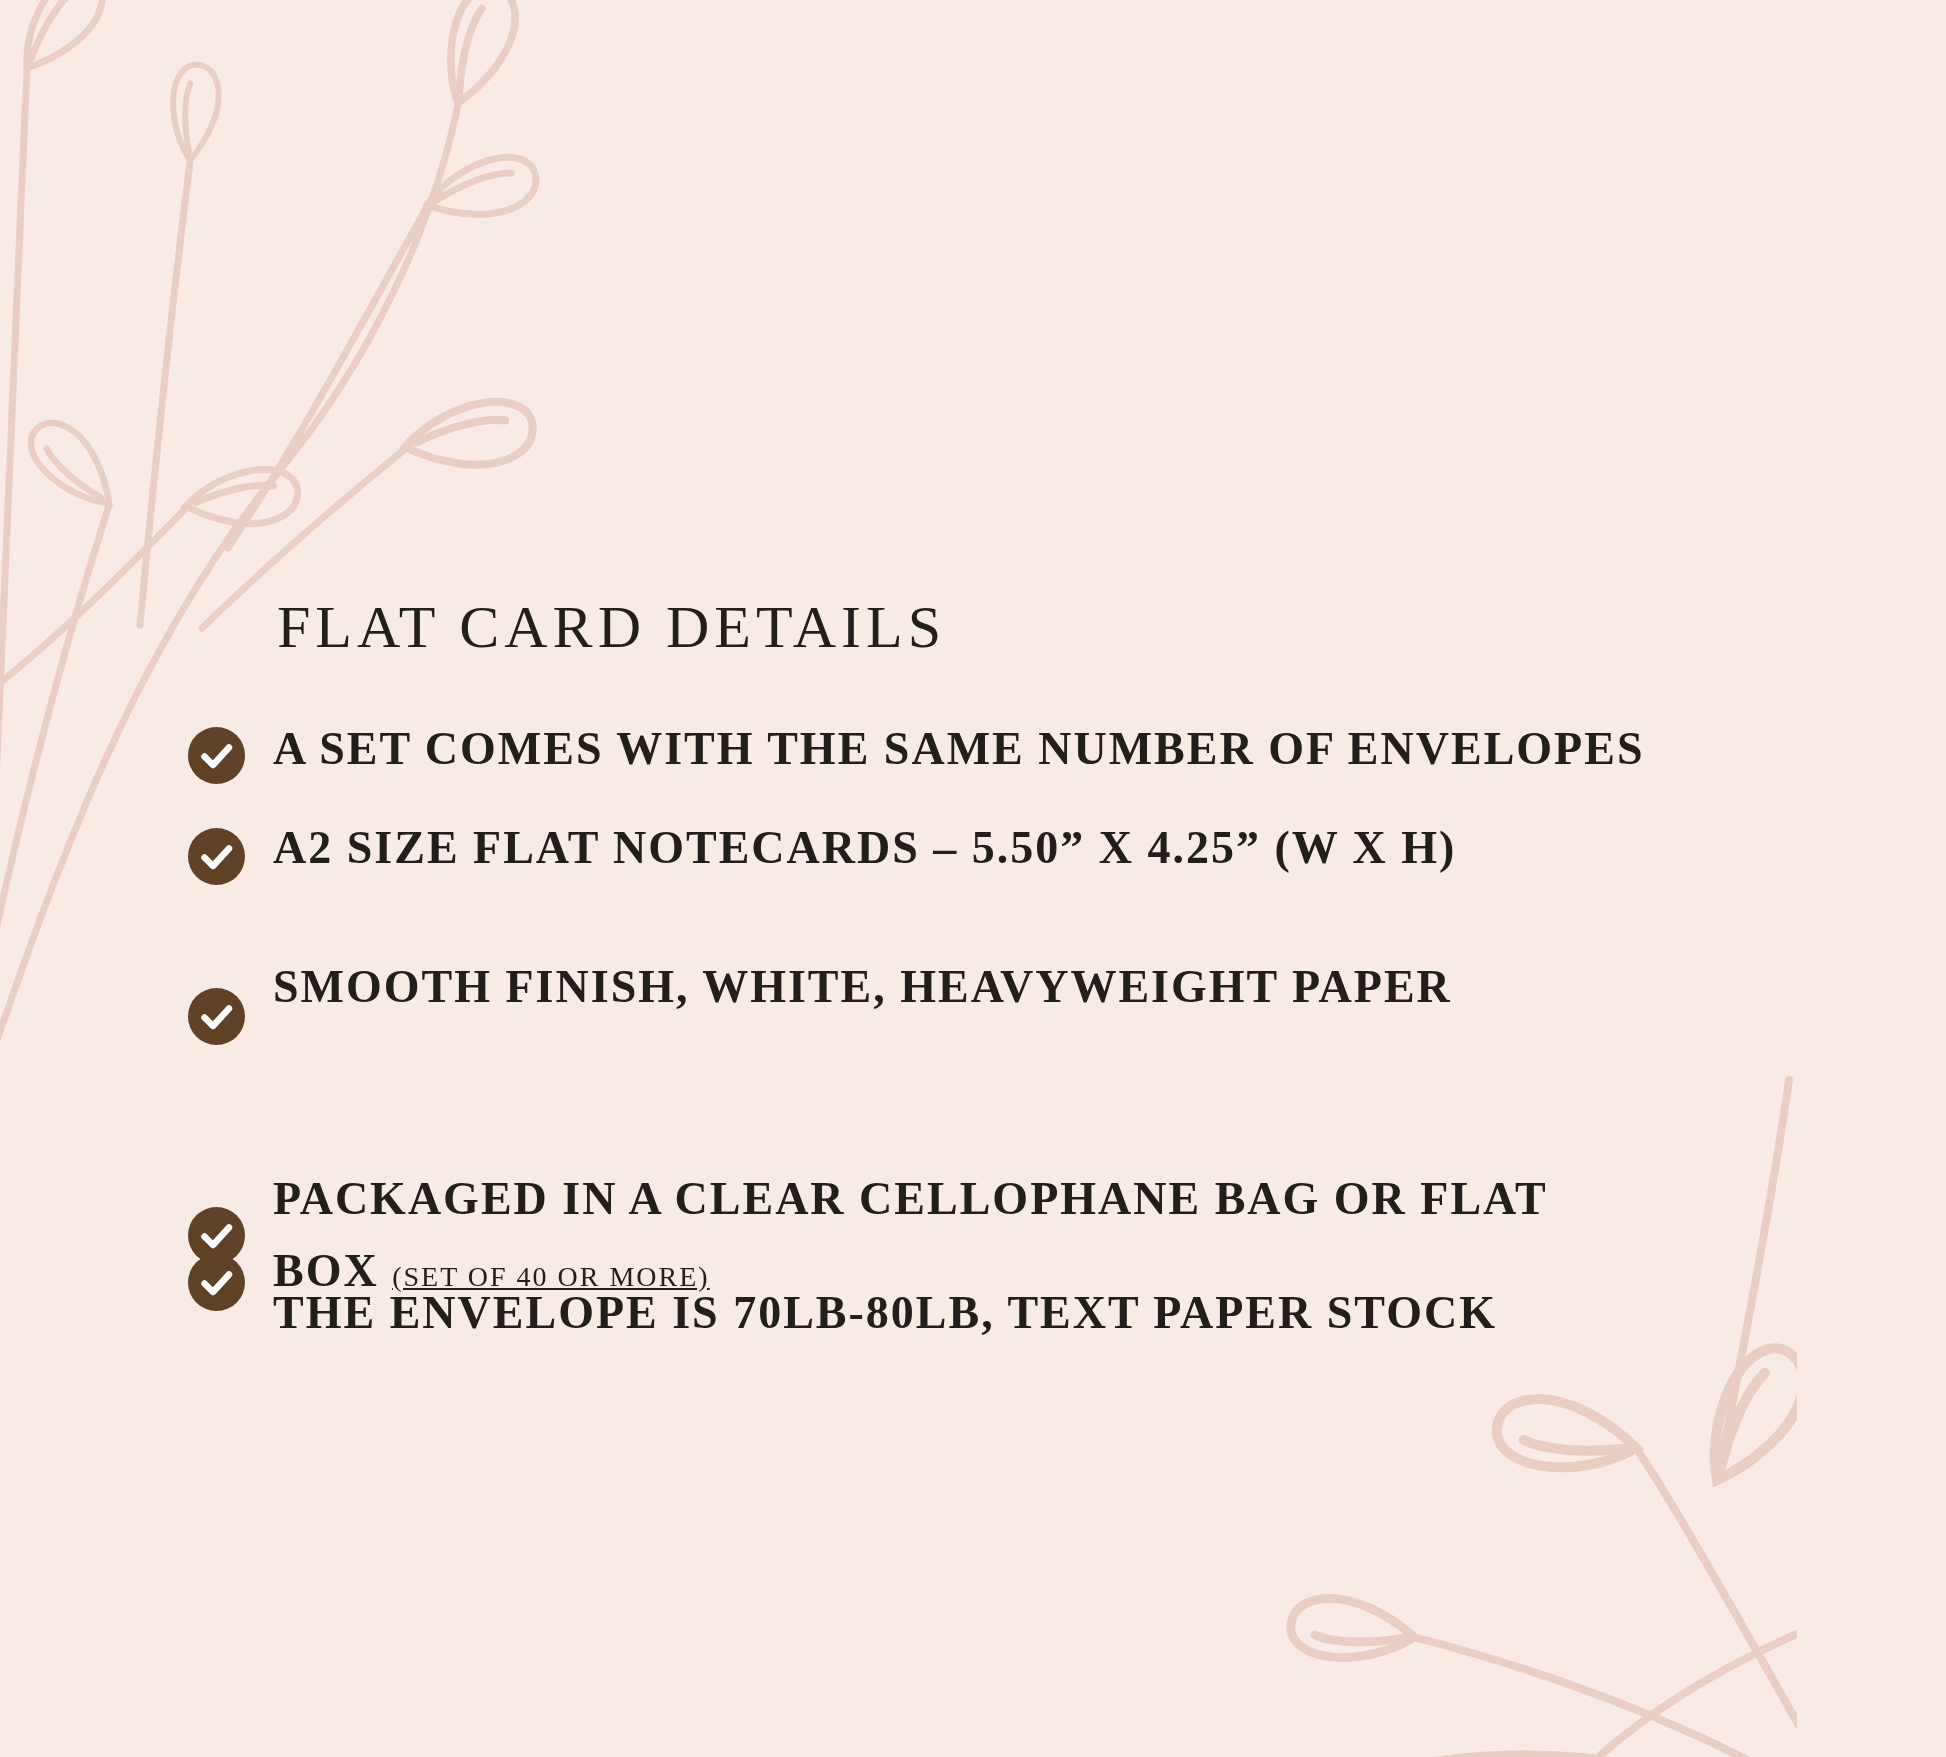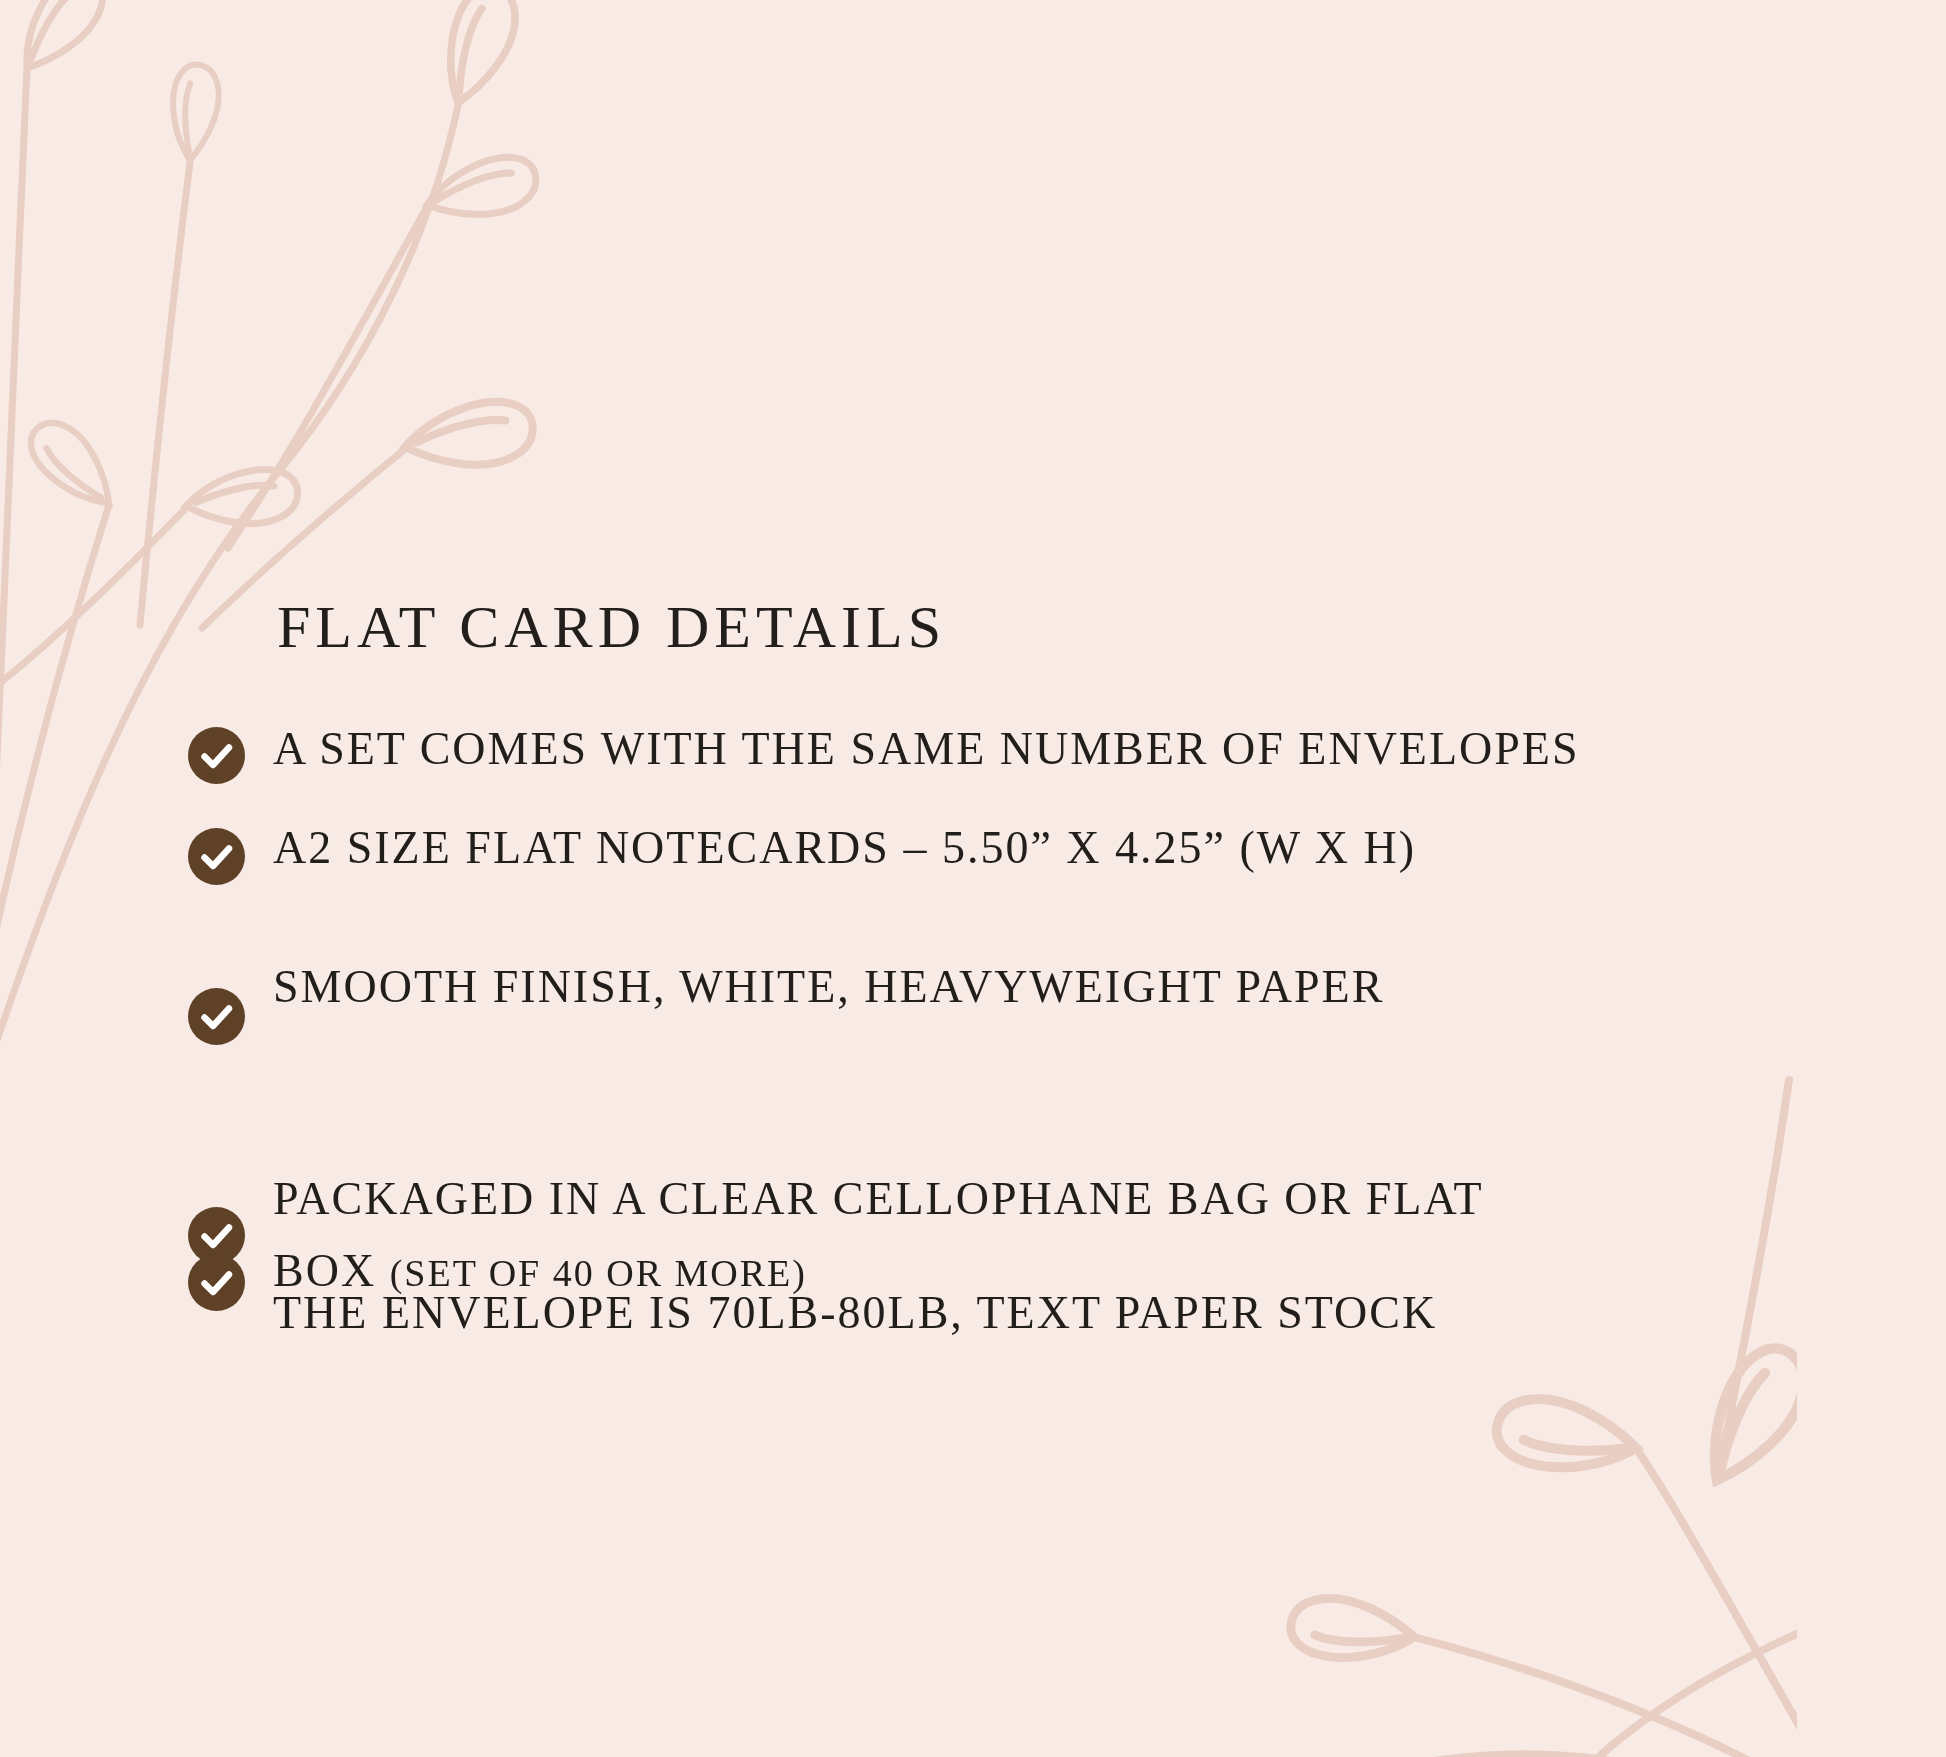--- a/index.html
+++ b/index.html
@@ -62,23 +62,23 @@
   .check svg{display:block;}
   .check-bg{fill:var(--check-circle);}
   .check-mark{fill:none;stroke:var(--check-mark);stroke-width:6.5;stroke-linecap:round;stroke-linejoin:round;}
 
   .item-text .line{
     font-size:46px;
     line-height:72px;
     letter-spacing:2px;
     white-space:nowrap;
   }
-  .seg-normal{font-weight:400;margin-top:24px;}
+  .seg-normal{font-weight:700;margin-top:24px;}
   .seg-bold{font-weight:700;}
-  .seg-small{font-size:38px;}
+  .seg-small{font-size:28px;text-decoration:underline;}
 </style>
 </head>
 <body>
 
 <div class="page">
 
   <svg class="decor decor-tl" width="660" height="1150" viewBox="0 0 660 1150" aria-hidden="true">
     <defs>
       <g id="leafA">
         <path d="M0,0 C30,-24 84,-34 106,-14 C118,-2 113,18 94,25 C63,37 21,16 0,0 Z"></path>

